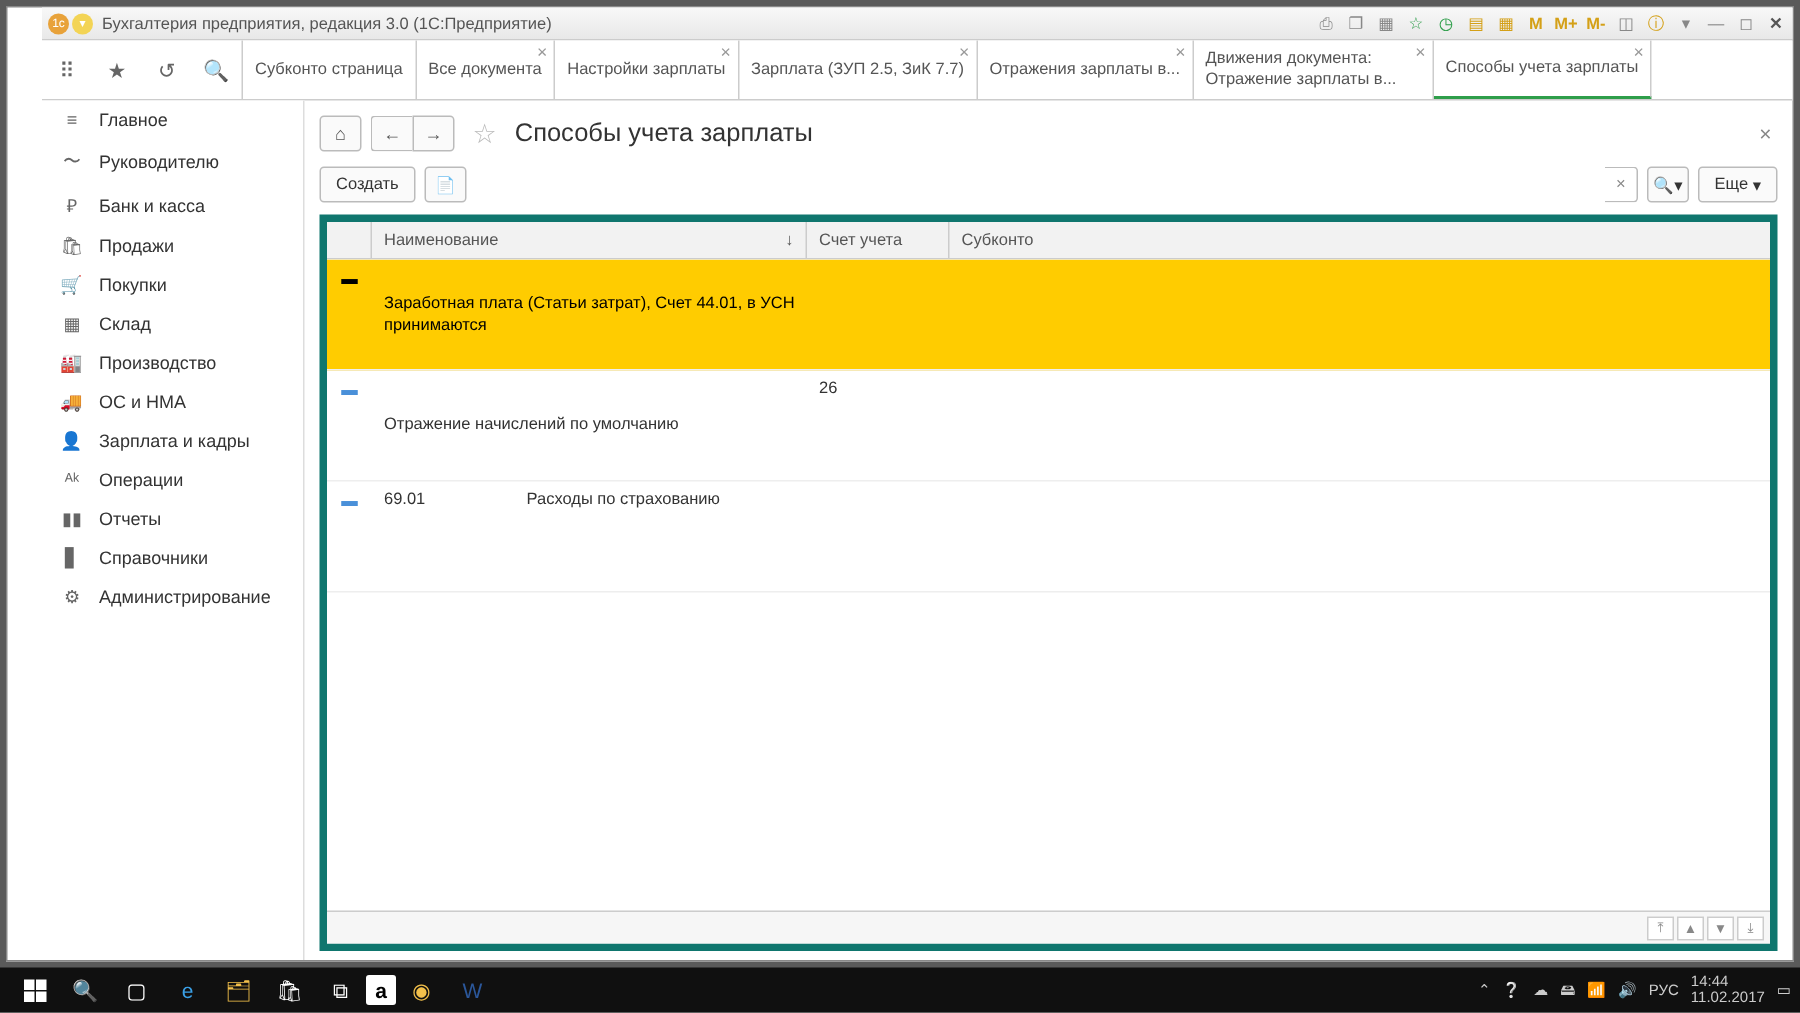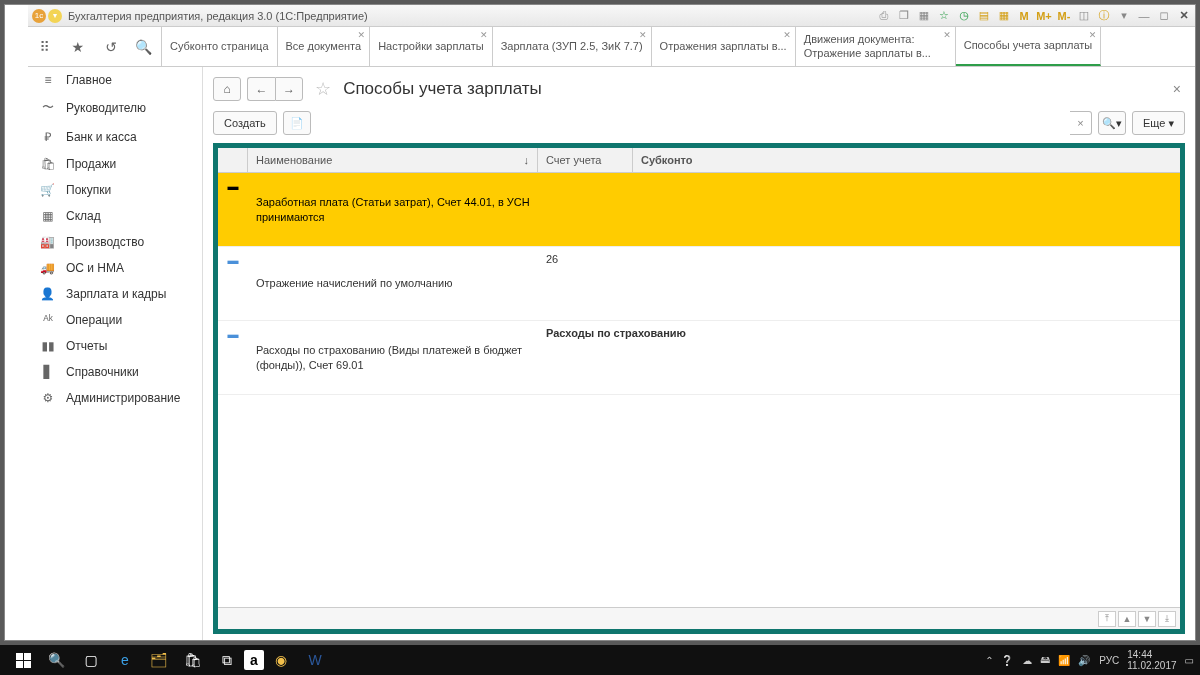--- a/index.html
+++ b/index.html
@@ -56,21 +56,21 @@
 .search { width: 220px; height: 24px; border: 1px solid #bbb; border-radius: 3px 0 0 3px; padding: 0 6px; font-size: 11px; color: #999; background: #fff; }
 .search-x { width: 22px; height: 24px; border: 1px solid #bbb; border-left: none; border-radius: 0 3px 3px 0; display: inline-flex; align-items: center; justify-content: center; font-size: 11px; color: #888; cursor: pointer; }
 
 
 .tbl { flex: 1; border: 5px solid #0f766e; display: flex; flex-direction: column; min-height: 0; }
 .th { display: flex; background: #f2f2f2; border-bottom: 1px solid #ccc; font-size: 11px; color: #555; }
 .th > div { padding: 6px 8px; border-right: 1px solid #ccc; }
 .c-icon { width: 30px; }
 .c-name { width: 290px; display: flex; justify-content: space-between; align-items: center; }
 .c-acc { width: 95px; }
-.c-sub { flex: 1; border-right: none !important; font-weight: bold; }
+.c-sub { flex: 1; border-right: none !important; }
 .tbody { flex: 1; overflow: auto; background: #fff; }
 .tr { display: flex; border-bottom: 1px solid #eee; font-size: 11px; color: #333; }
 .tr > div { padding: 6px 8px; }
 .tr .c-icon { text-align: center; color: #4a90d9; padding-top: 7px; }
 .tr.selected { background: #ffcc00; }
 .tr.selected .right-stack > div { background: #fff3b0; border-bottom: 1px solid #f5e07a; padding: 5px 8px; min-height: 22px; }
 .tr.selected > .c-name, .tr.selected > .c-icon { color: #000; }
 .tr .c-name { line-height: 1.35; }
 .tr.tall { min-height: 74px; }
 .right-wrap { flex: 1; padding: 0 !important; }
@@ -260,21 +260,21 @@
 
           <div class="tr plain tall">
             <div class="c-icon">▬</div>
             <div class="c-name">Отражение начислений по умолчанию</div>
             <div class="c-acc">26</div>
             <div class="c-sub"></div>
           </div>
 
           <div class="tr plain tall">
             <div class="c-icon">▬</div>
-            <div class="c-name">Расходы по страхованию (Виды платежей в бюджет (фонды)), Счет 69.01</div>
+            <div class="c-acc">69.01</div>
             <div class="c-sub">Расходы по страхованию</div>
           </div>
 
         </div>
         <div class="tbl-foot">
           <span>⤒</span>
           <span>▲</span>
           <span>▼</span>
           <span>⤓</span>
         </div>

